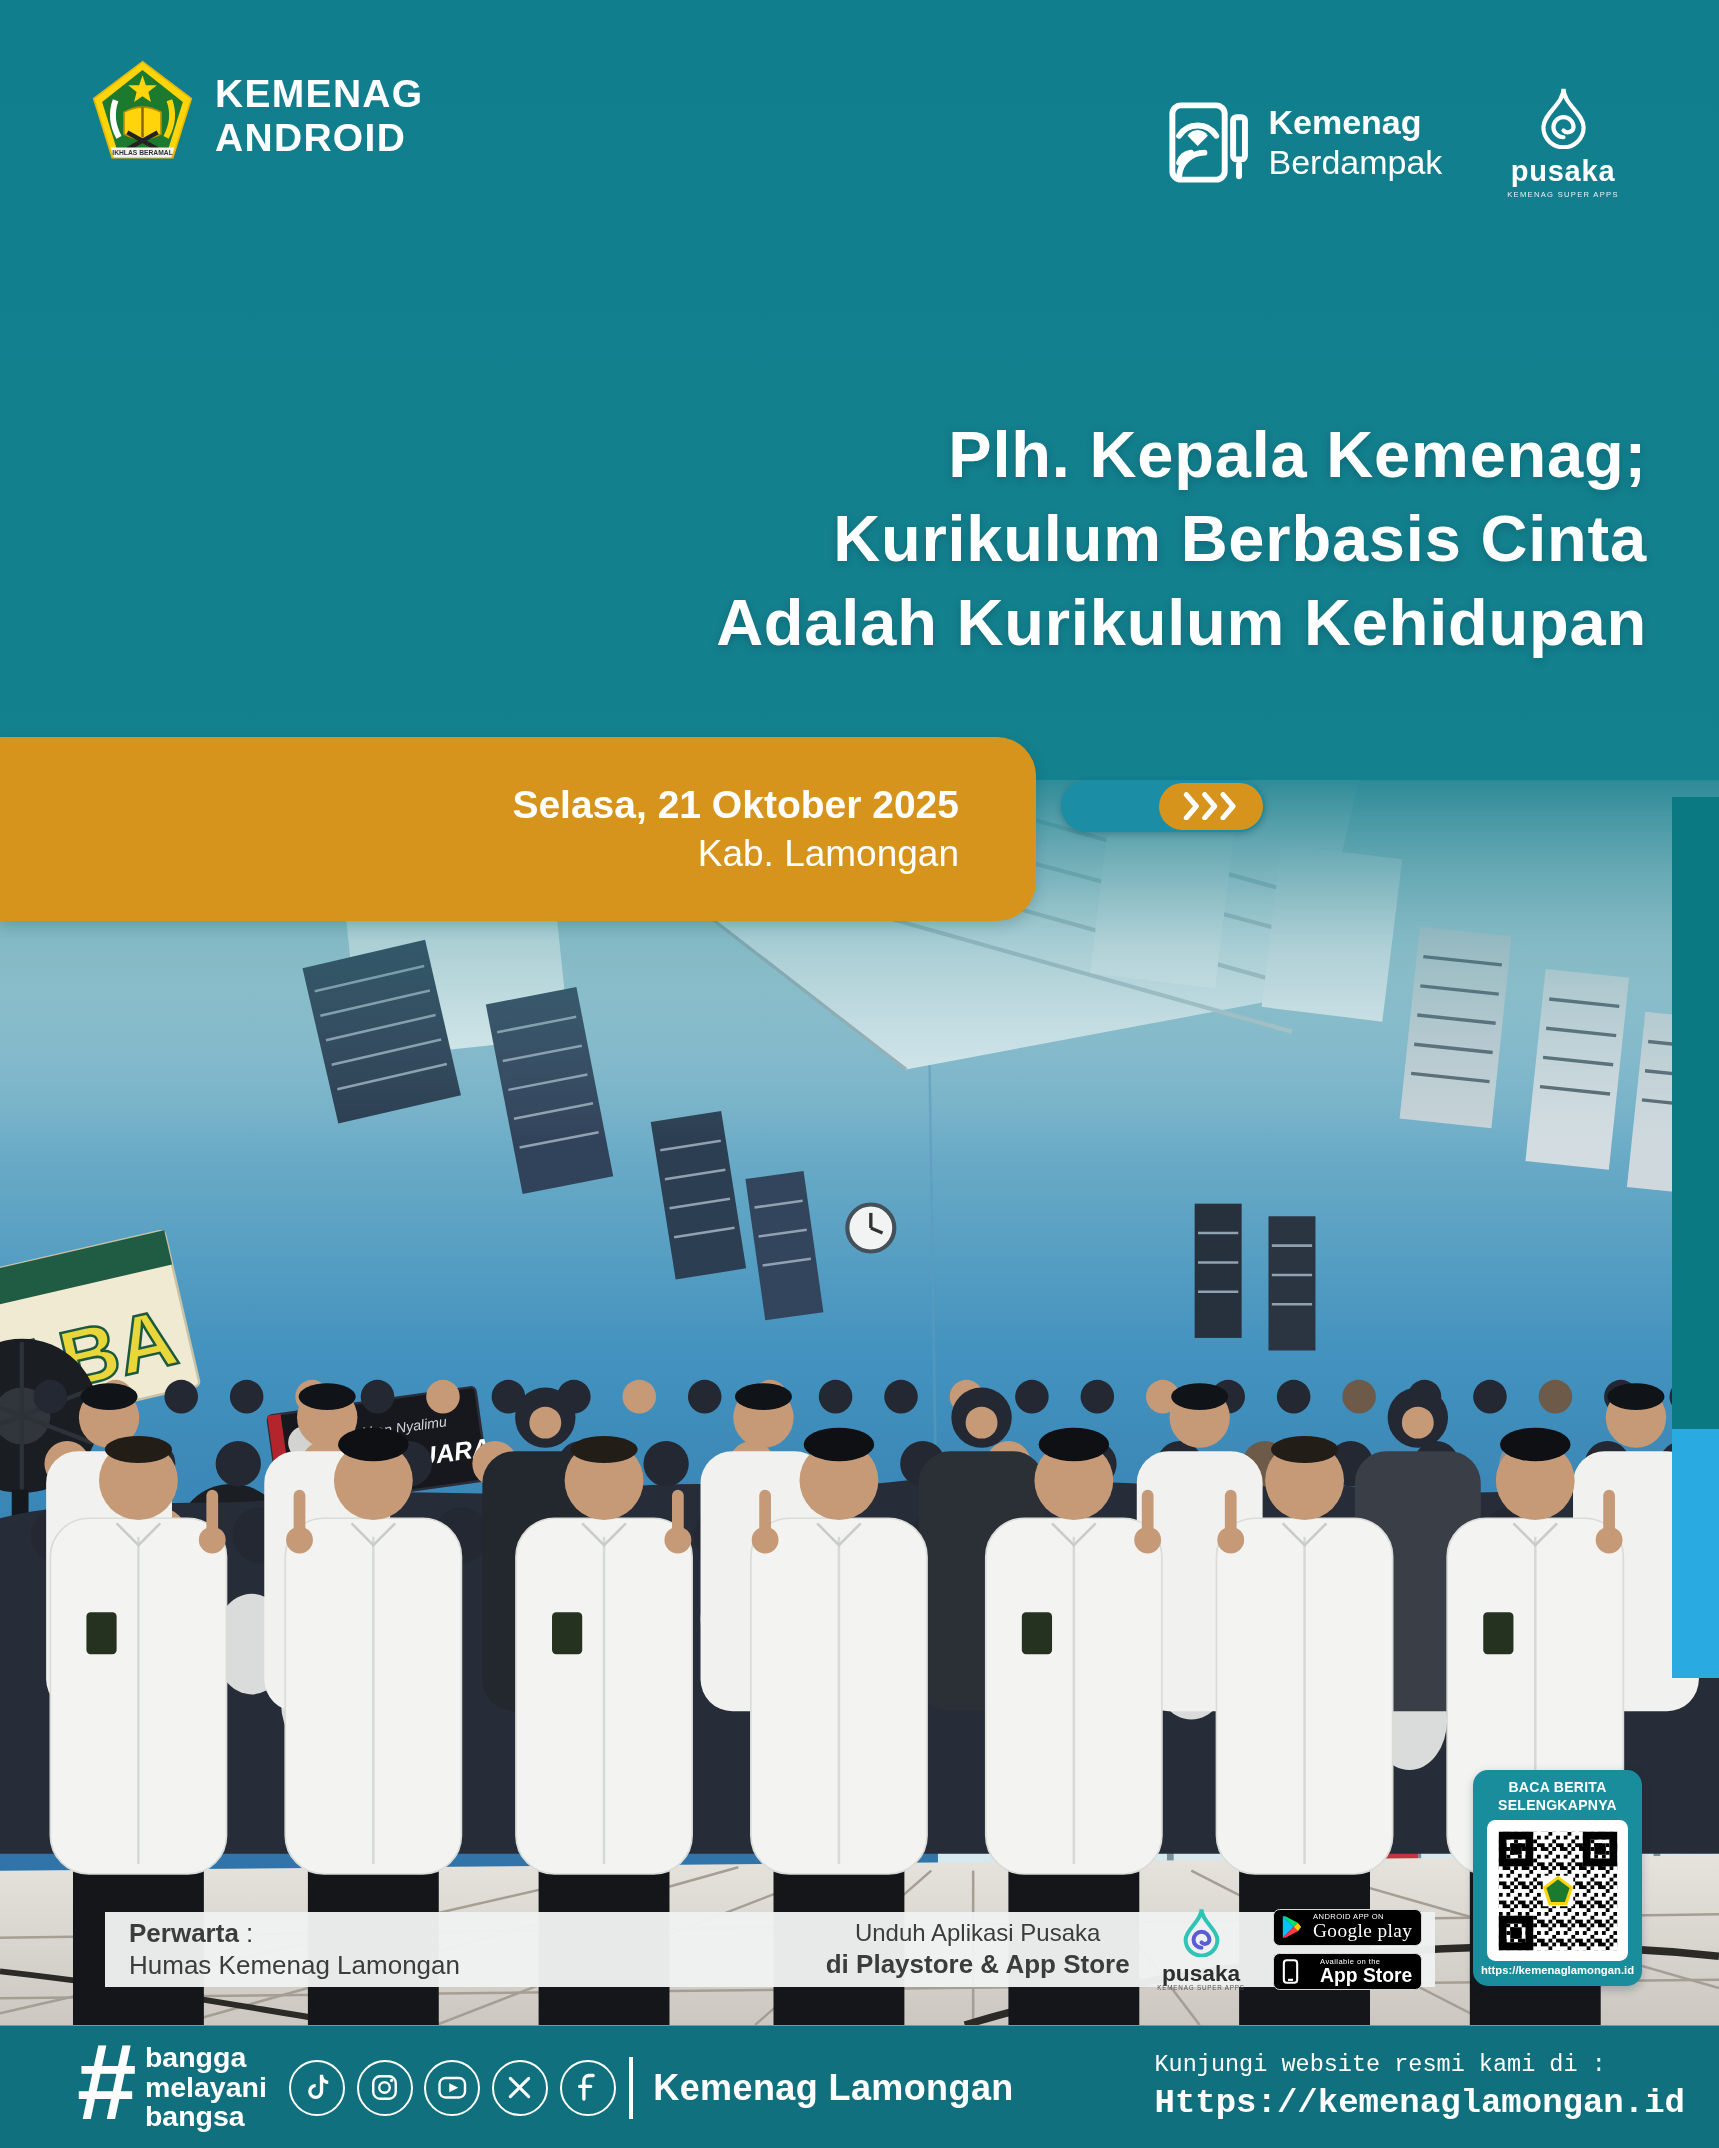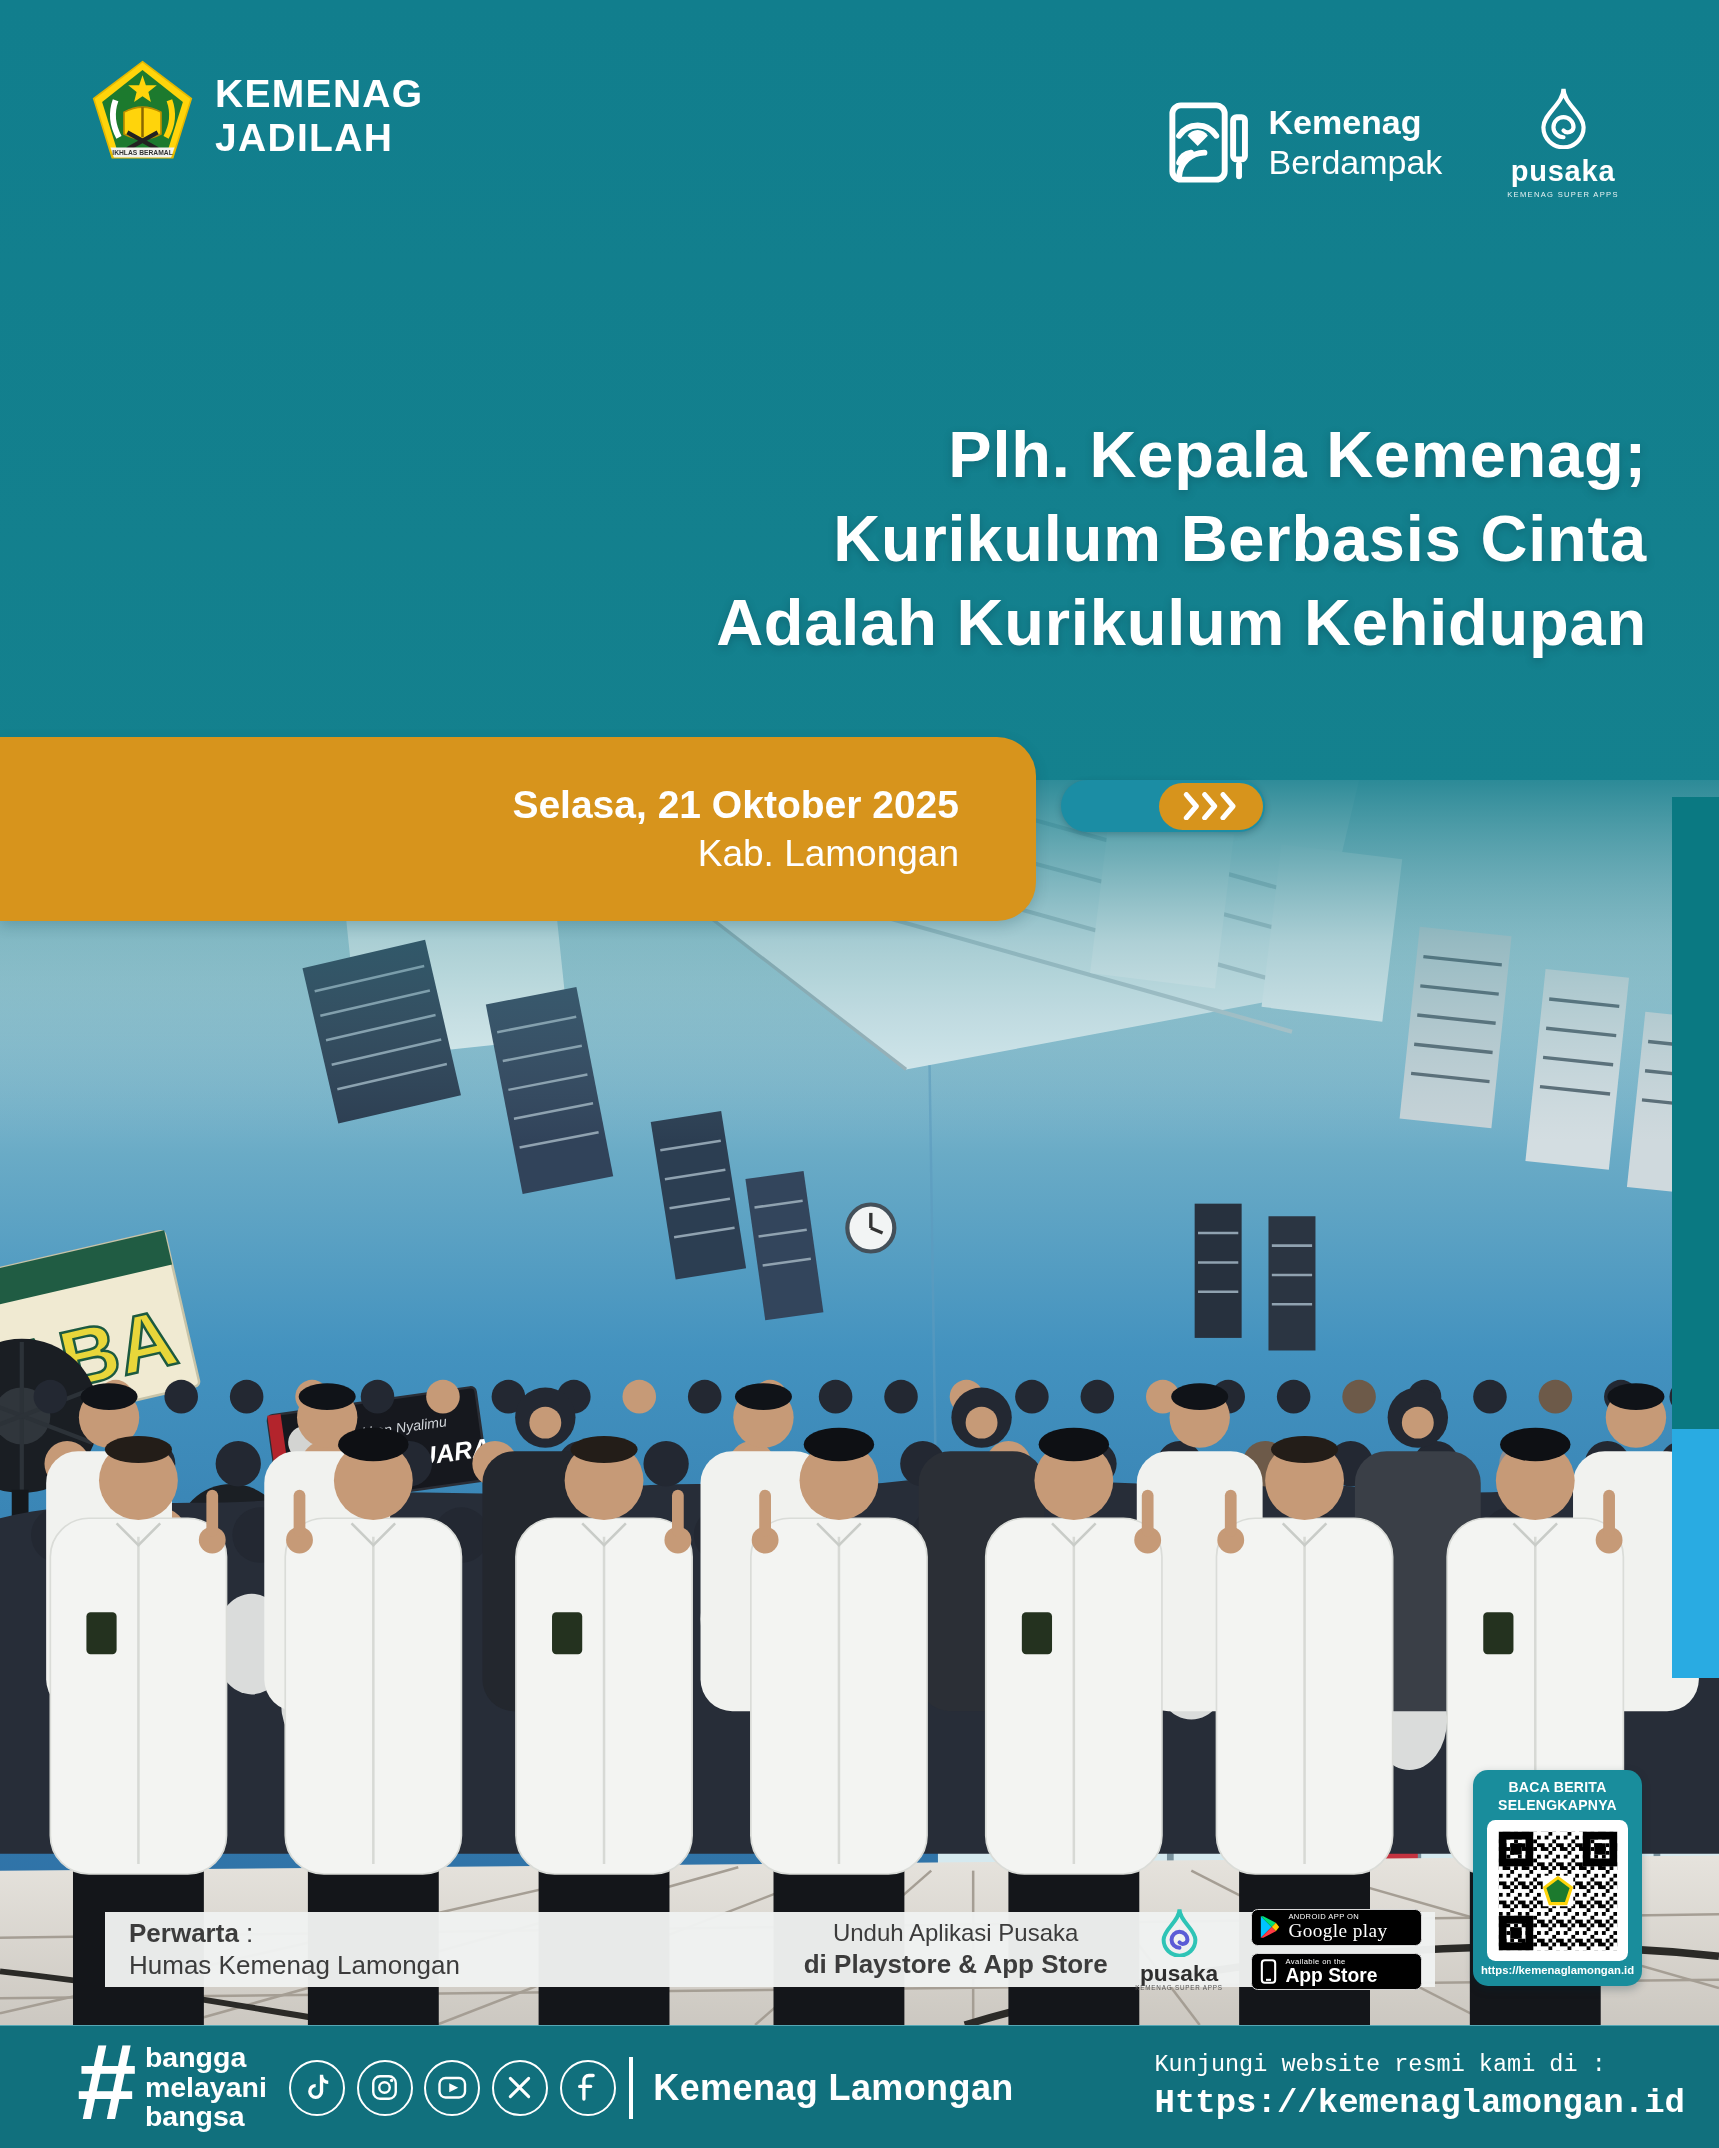--- a/index.html
+++ b/index.html
@@ -44,22 +44,22 @@
     background:rgba(240,242,241,.97);display:flex;align-items:center;box-sizing:border-box;}
   .reporter{margin-left:24px;color:#3c3c3c;font-size:26px;line-height:1.22;}
   .reporter .r1{font-weight:bold;}
   .promo{margin-left:auto;display:flex;align-items:center;gap:22px;margin-right:13.4px;}
   .promo-text{text-align:center;color:#3c3c3c;font-size:24px;line-height:1.25;}
   .promo-text .p2{font-weight:bold;font-size:26px;}
   .pusaka-mini{width:99px;text-align:center;color:#2e2e2e;}
   .pusaka-mini .m-name{font-weight:bold;font-size:22.7px;line-height:1;margin-top:1.7px;}
   .pusaka-mini .m-sub{font-size:6.3px;letter-spacing:0.8px;color:#555;}
   .badges{display:flex;flex-direction:column;gap:7.6px;}
-  .badge{width:171px;height:37px;background:#000;border-radius:6.7px;border:1.7px solid #d7d7d7;
-    display:flex;align-items:center;gap:8.4px;padding:0 8.4px;box-sizing:border-box;color:#fff;cursor:pointer;}
+  .badge{width:149px;height:37px;background:#000;border-radius:6.7px;border:1.7px solid #d7d7d7;
+    display:flex;align-items:center;gap:8.4px;padding:0 8.4px;box-sizing:border-box;color:#fff;cursor:pointer;justify-content:space-between;}
   .badge .bt{line-height:1.05;}
   .badge .small{font-size:7.6px;letter-spacing:0.4px;display:block;}
   .badge .big{font-size:19.3px;display:block;}
   .gp-big{font-family:"Liberation Serif",serif;letter-spacing:0.4px;}
   .as-big{font-weight:bold;}
 
   
   .qr-box{position:absolute;left:1437px;top:1770px;width:169px;height:216px;background:#198d9c;
     border-radius:15px;text-align:center;color:#fff;box-sizing:border-box;padding-top:9.2px;
     box-shadow:0 3.4px 8.4px rgba(0,40,50,.25);margin-left:36px;}
@@ -511,21 +511,21 @@
       <path d="M28,48 q-8,22 4,44" stroke="#ffffff" stroke-width="7" fill="none"></path>
       <path d="M92,48 q8,22 -4,44" stroke="#ffd40b" stroke-width="7" fill="none"></path>
       <path d="M38,62 q22,-12 44,0 l0,26 q-22,12 -44,0 Z" fill="#ffd40b" stroke="#b98c00" stroke-width="2"></path>
       <line x1="60" y1="56" x2="60" y2="92" stroke="#8a6800" stroke-width="3"></line>
       <path d="M42,86 L78,106 M78,86 L42,106" stroke="#222" stroke-width="5"></path>
       <path d="M22,104 L98,104 L94,116 L26,116 Z" fill="#f2f2ee"></path>
       <text x="60" y="113" font-size="8" font-weight="bold" text-anchor="middle" fill="#333">IKHLAS BERAMAL</text>
     </svg>
     <div class="brand-text">
       <div>KEMENAG</div>
-      <div>JADILAH</div>
+      <div>ANDROID</div>
     </div>
   </div>
 
   <div class="berdampak">
     <svg width="81" height="81" viewBox="0 0 96 96" fill="none" stroke="#ffffff" stroke-width="7" stroke-linecap="round">
       <rect x="4" y="4" width="62" height="88" rx="10"></rect>
       <path d="M12,40 a26,26 0 0 1 44,0"></path>
       <path d="M22,40 a14,14 0 0 1 24,0 l-12,12 Z" fill="#ffffff" stroke="none"></path>
       <path d="M12,88 a30,30 0 0 1 30,-28"></path>
       <path d="M12,72 a16,16 0 0 1 14,-12"></path>

